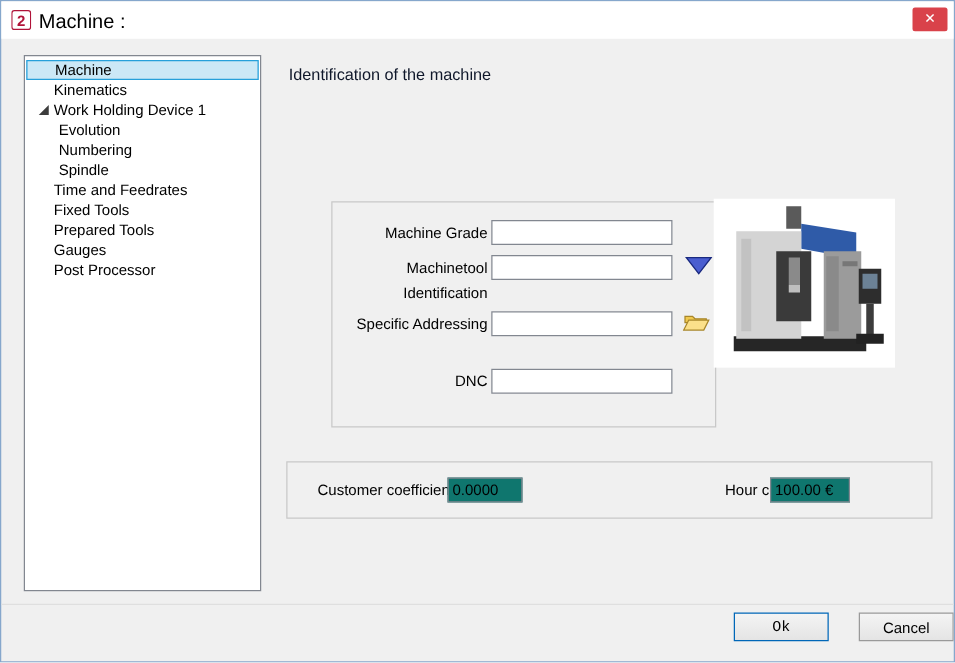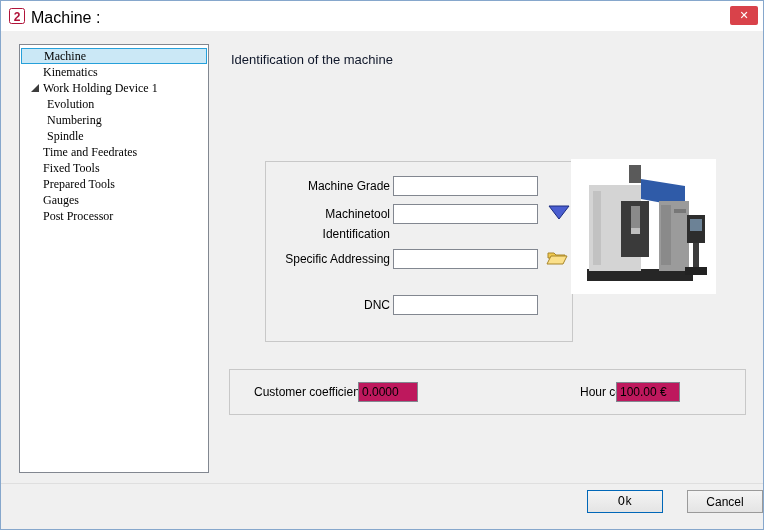--- a/index.html
+++ b/index.html
@@ -13,39 +13,39 @@
   .app-icon { position:absolute; left:8px; top:7px; width:16px; height:16px; }
   .win-title { position:absolute; left:30px; top:8px; font-size:16px; color:#000; }
   .close-btn { position:absolute; right:5px; top:5px; width:28px; height:19px; background:#d9424a; color:#fff;
                text-align:center; line-height:19px; font-size:11px; border-radius:2px; cursor:pointer; }
 
   
   .tree { position:absolute; left:18px; top:43px; width:190px; height:429px; background:#fff; border:1px solid #828790; }
   .tree-item { position:relative; height:16px; line-height:16px; padding-left:22px; font-size:12px; white-space:nowrap; cursor:pointer; }
   .tree-item.lv2 { padding-left:26px; }
   .tree-item.selected { background:#cbe8f6; border:1px solid #26a0da; line-height:14px; }
-  .tree-inner { position:absolute; left:1px; top:3px; right:1px;font-family:Liberation Serif, serif; }
+  .tree-inner { position:absolute; left:1px; top:3px; right:1px; }
   .expander { position:absolute; left:10px; top:4px; width:0; height:0;
               border-left:8px solid transparent; border-bottom:8px solid #3c3c3c; }
 
   
   .heading { position:absolute; left:230px; top:51px; font-size:13px; color:#0f172a; }
 
   .group-box { position:absolute; border:1px solid #c8c8c8; }
   .fields-box { left:228px; top:160px; width:308px; height:181px;margin-left:36px; }
   .coeff-box  { left:228px; top:368px; width:517px; height:46px; }
 
   .field-row { position:absolute; left:0; height:22px; }
   .field-label { position:absolute; left:0; top:0; width:124px; text-align:right; line-height:20px; font-size:12px; }
   .text-input { position:absolute; left:127px; top:0; width:145px; height:20px; border:1px solid #828790;
                 background:#fff; font-family:"Liberation Sans", sans-serif; font-size:12px; padding:0 3px; }
   .side-btn { position:absolute; top:-1px; width:26px; height:22px; background:transparent; border:none; cursor:pointer; }
 
   .coeff-label { position:absolute; top:15px; font-size:12px; }
-  .coeff-input { position:absolute; top:12px; height:20px; border:1px solid #828790; background:#be185d;
+  .coeff-input { position:absolute; top:12px; height:20px; border:1px solid #828790; background:#0f766e;
                  font-family:"Liberation Sans", sans-serif; font-size:12px; padding:0 3px; }
 
   .machine-img { position:absolute; left:570px; top:158px; width:145px; height:135px; background:#fff; }
 
   
   .footer-sep { position:absolute; left:0; top:482px; width:764px; border-top:1px solid #dfdfdf; }
   .btn { position:absolute; top:489px; width:76px; height:23px; font-family:"Liberation Sans", sans-serif;
          font-size:12px; background:linear-gradient(#f4f4f4,#e4e4e4); cursor:pointer; }
   .btn-ok { left:586px; border:1px solid #0067b8;font-family:Liberation Mono, monospace; }
   .btn-cancel { left:686px; border:1px solid #9a9a9a; }

